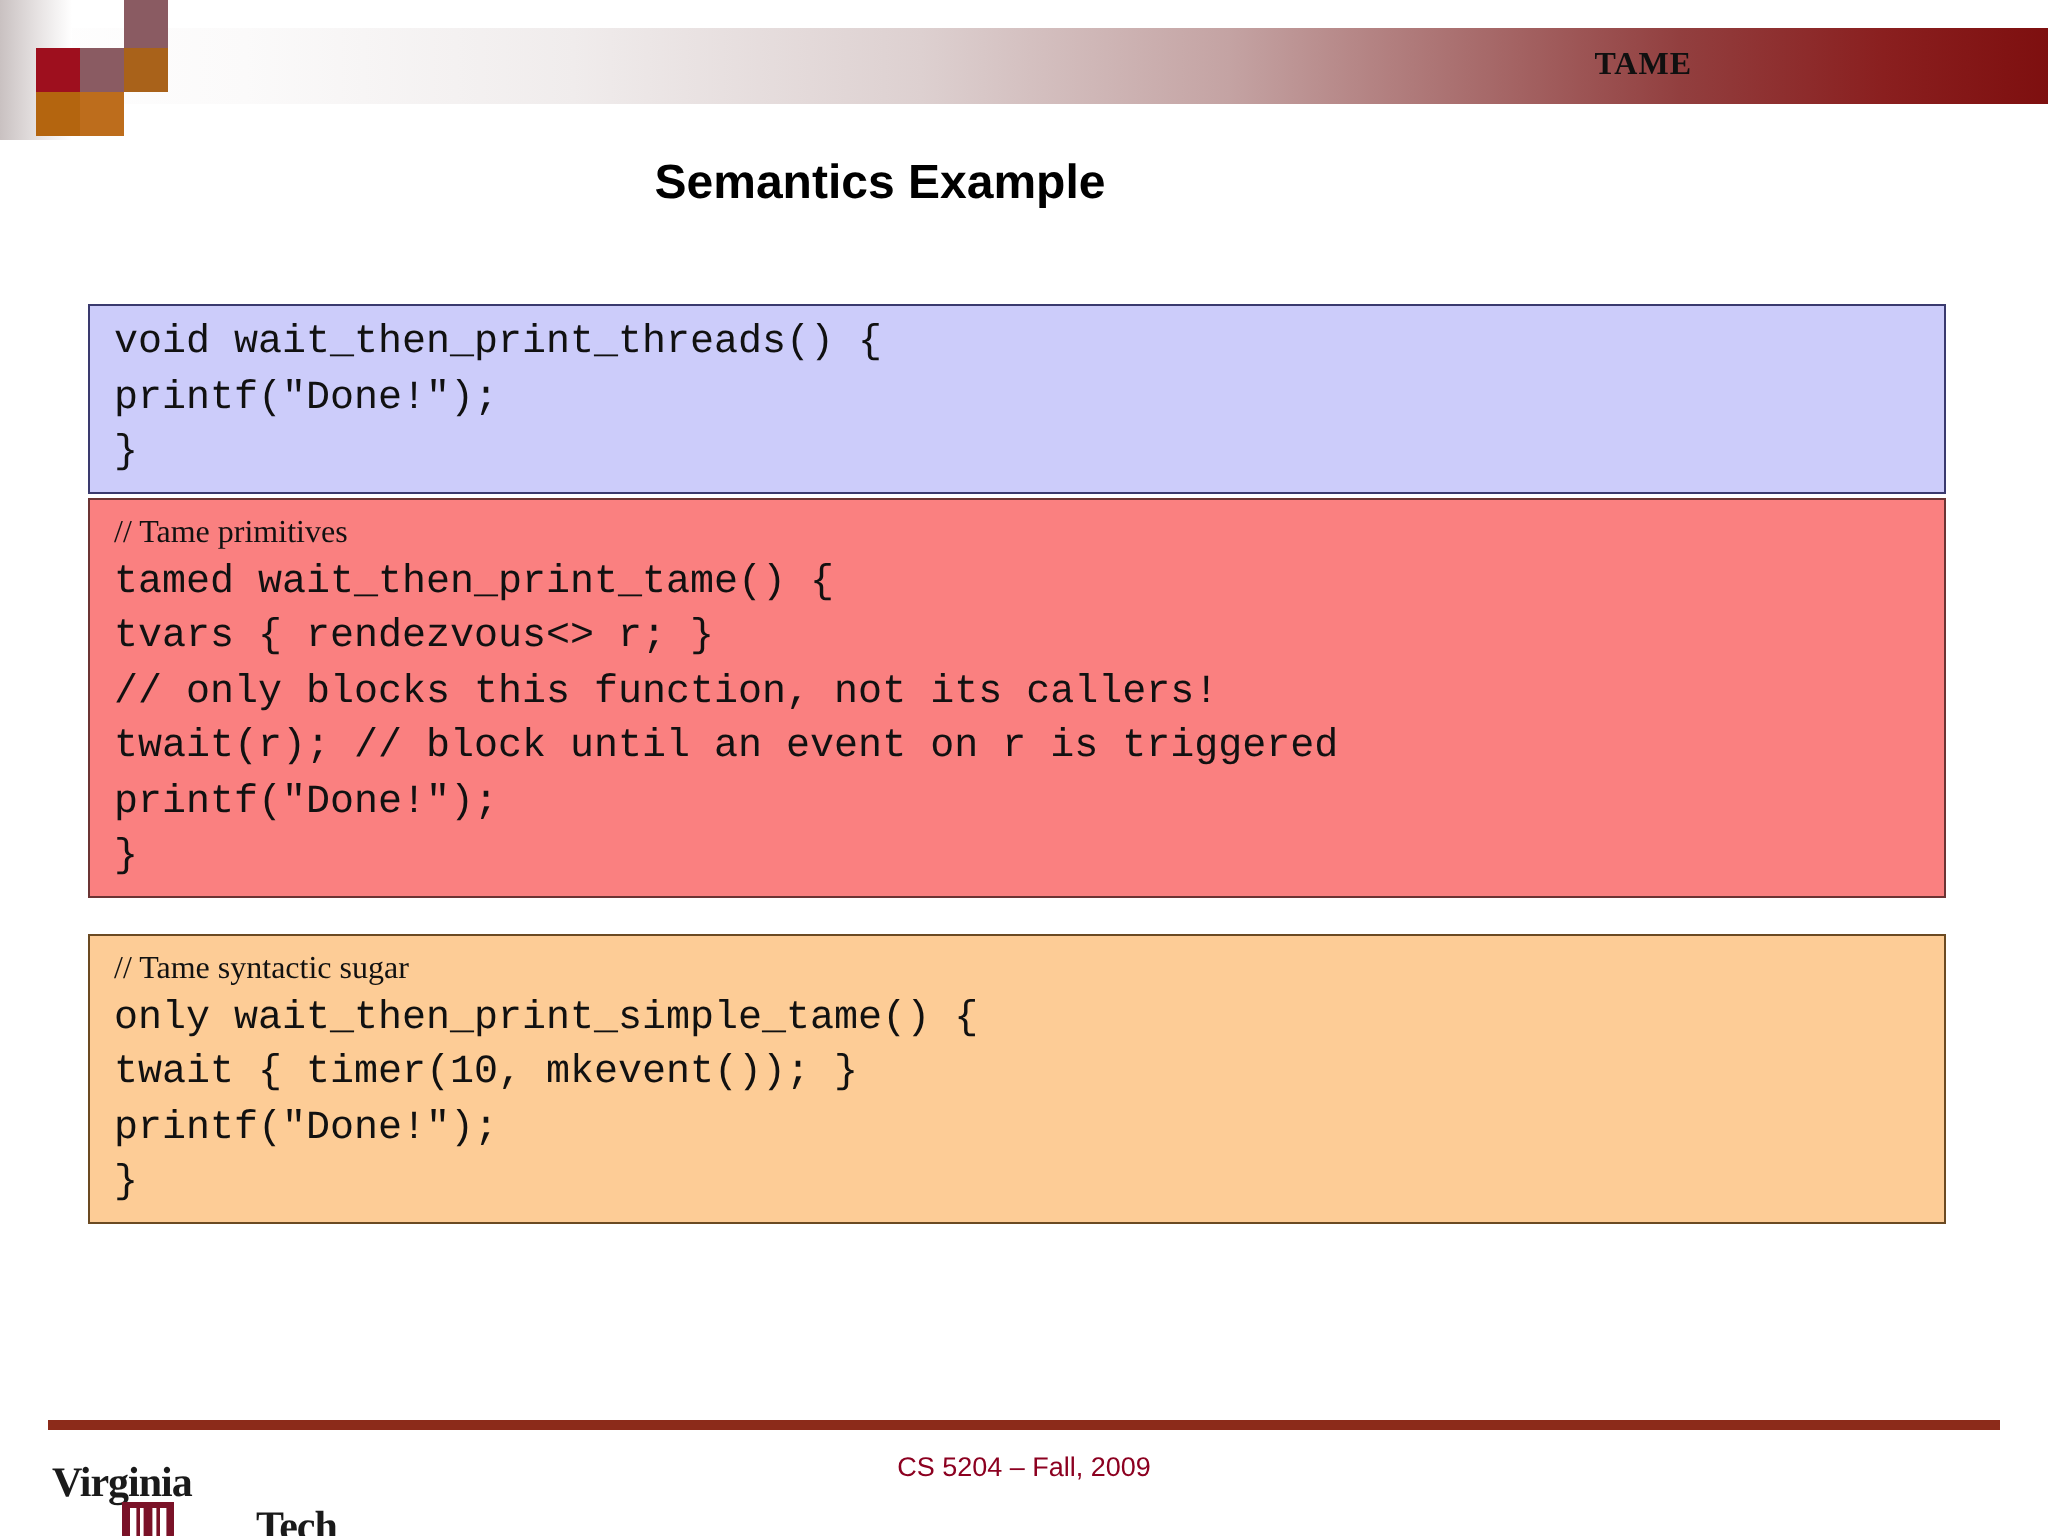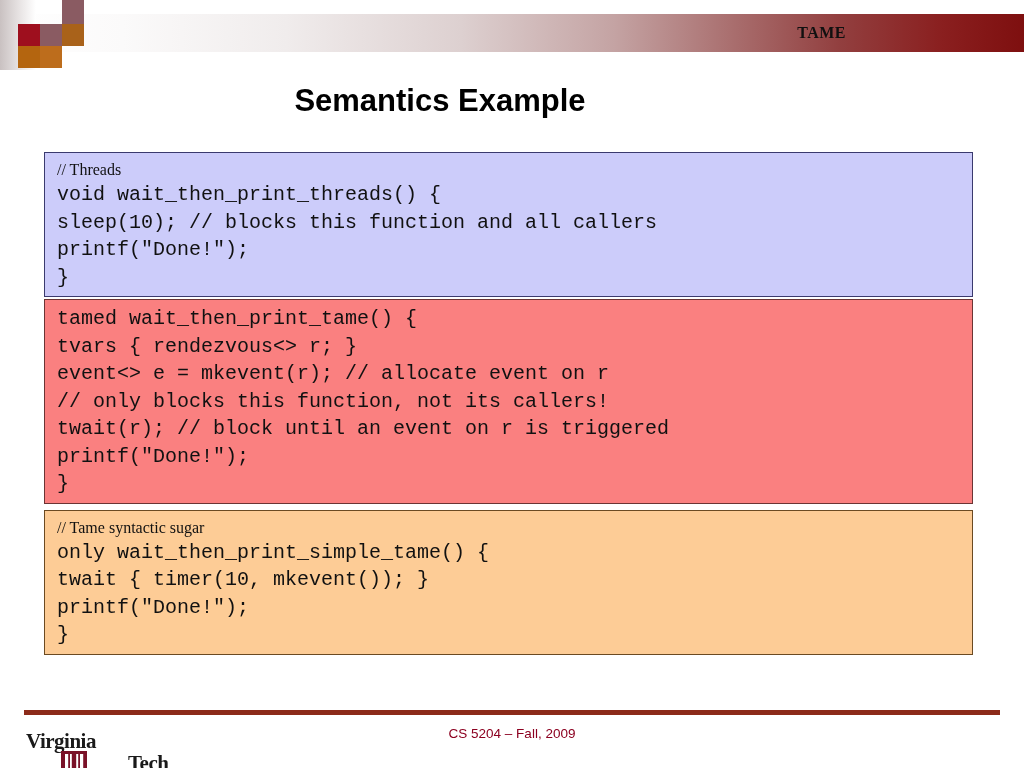--- a/index.html
+++ b/index.html
@@ -62,41 +62,41 @@
   }
   .sq { position: absolute; }
 
   
   #slide-title {
     position: absolute;
     left: 0;
     top: 62px;
     width: 880px;
     text-align: center;
-    font-size: 31px;
+    font-size: 24px;
     font-weight: bold;
     color: #000000;
     letter-spacing: 0px;
   }
 
   
   #code-stack {
     position: absolute;
     left: 44px;
     top: 152px;
     width: 929px;
   }
   .code-box {
     border: 1px solid #404040;
     box-sizing: border-box;
     padding: 5px 0 5px 12px;
   }
   .code-box.blue   { background: #ccccfa; border-color: #3a3a6e; }
   .code-box.red    { background: #fa8080; border-color: #6b3434; margin-top: 2px; }
-  .code-box.orange { background: #fdcc96; border-color: #6b4a22; margin-top: 6px; }
+  .code-box.orange { background: #fdcc96; border-color: #6b4a22; margin-top: 18px; }
 
   .code-line {
     font-family: Liberation Mono, monospace;
     font-size: 20px;
     line-height: 27.5px;
     color: #111111;
     white-space: pre;
   }
   .code-line.comment {
     font-family: "Liberation Serif", serif;
@@ -174,30 +174,28 @@
   <div class="sq" style="left: 40px; top: 24px; width: 22px; height: 22px; background: rgb(138, 91, 98);"></div>
   <div class="sq" style="left: 62px; top: 24px; width: 22px; height: 22px; background: rgb(169, 98, 26);"></div>
   <div class="sq" style="left: 40px; top: 46px; width: 22px; height: 22px; background: rgb(189, 109, 28);"></div>
   <div class="sq" style="left: 18px; top: 46px; width: 22px; height: 22px; background: rgb(180, 101, 15);"></div>
 </div>
 
 <h1 id="slide-title">Semantics Example</h1>
 
 <div id="code-stack">
     <div class="code-box blue" style="background: rgb(204, 204, 250);">
-      <div class="code-line comment">// Threads</div>
       <div class="code-line">void wait_then_print_threads() {</div>
-      <div class="code-line">sleep(10); // blocks this function and all callers</div>
       <div class="code-line">printf("Done!");</div>
       <div class="code-line">}</div>
     </div>
     <div class="code-box red" style="background: rgb(250, 128, 128);">
+      <div class="code-line comment">// Tame primitives</div>
       <div class="code-line">tamed wait_then_print_tame() {</div>
       <div class="code-line">tvars { rendezvous&lt;&gt; r; }</div>
-      <div class="code-line">event&lt;&gt; e = mkevent(r); // allocate event on r</div>
       <div class="code-line">// only blocks this function, not its callers!</div>
       <div class="code-line">twait(r); // block until an event on r is triggered</div>
       <div class="code-line">printf("Done!");</div>
       <div class="code-line">}</div>
     </div>
     <div class="code-box orange" style="background: rgb(253, 204, 150);">
       <div class="code-line comment">// Tame syntactic sugar</div>
       <div class="code-line">only wait_then_print_simple_tame() {</div>
       <div class="code-line">twait { timer(10, mkevent()); }</div>
       <div class="code-line">printf("Done!");</div>

